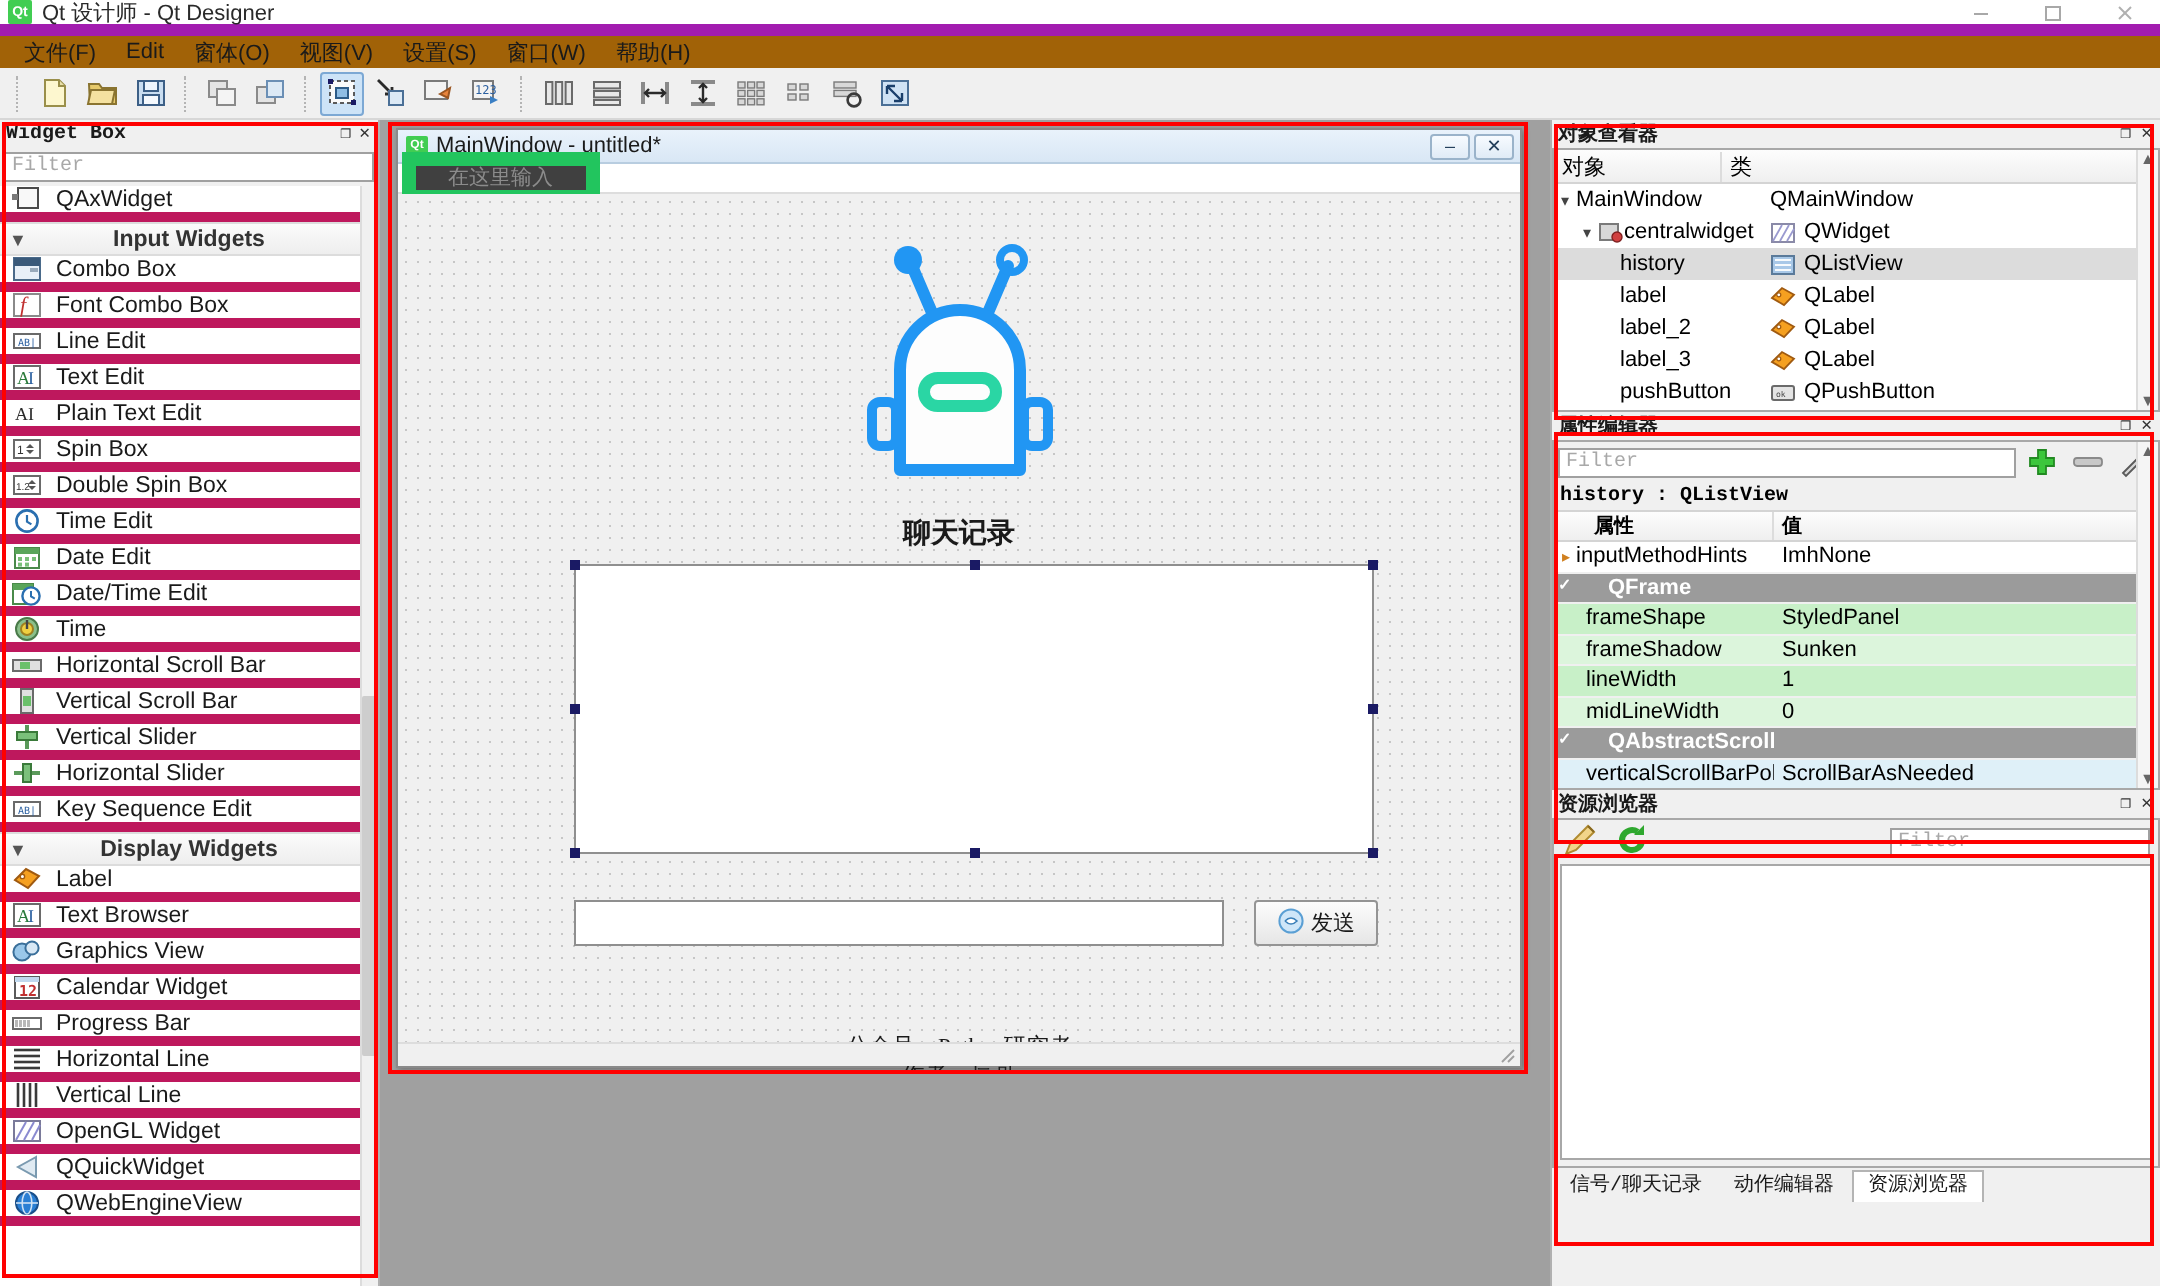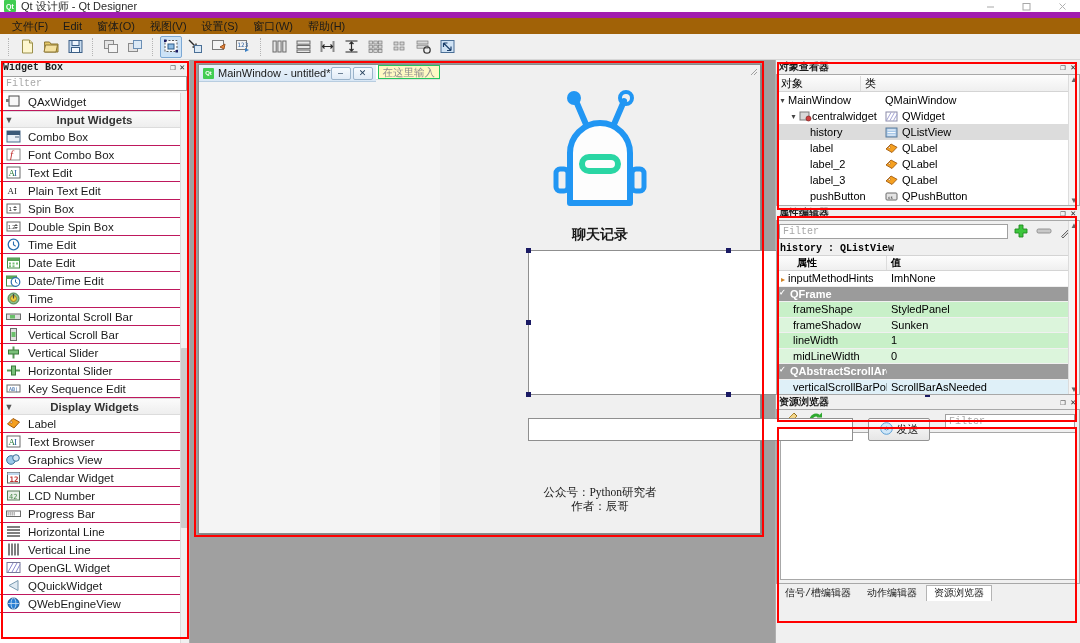--- a/index.html
+++ b/index.html
@@ -145,21 +145,21 @@
     background: #fff;
     overflow: hidden;
     position: relative;
   }
   .wb-row {
     height: 18px;
     display: flex; align-items: center;
     padding-left: 4px;
     font-size: 11.5px;
     color: #1a1a1a;
-    border-bottom: 1px solid #be185d;
+    border-bottom: 5px solid #be185d;
   }
   .wb-row .wb-ico {
     width: 18px; height: 14px;
     margin-right: 6px;
     flex-shrink: 0;
     display: flex; align-items: center; justify-content: center;
   }
   .wb-group {
     height: 17px;
     display: flex; align-items: center;
@@ -202,21 +202,21 @@
     position: relative;
     background: #a0a0a0;
   }
   .mdi-window {
     position: absolute;
     left: 8px; top: 4px;
     width: 563px; height: 470px;
     background: #f4f4f4;
     border: 1px solid #8a8a8a;
     box-shadow: 1px 1px 3px rgba(0,0,0,0.3);
-    display: flex; flex-direction: row;
+    display: flex; flex-direction: column;
   }
   .mdi-title {
     height: 17px;
     background: linear-gradient(#e9f2fb, #d9e7f5);
     border-bottom: 1px solid #b8cde0;
     display: flex; align-items: center;
     padding-left: 4px;
   }
   .mdi-title .qt-logo { width: 11px; height: 11px; font-size: 6px; margin-right: 4px; }
   .mdi-title-text { font-size: 11px; color: #1a1a1a; }
@@ -232,23 +232,23 @@
   .mdi-menubar {
     height: 15px;
     background: #fff;
     border-bottom: 1px solid #ddd;
     display: flex; align-items: center;
     padding-left: 2px;
   }
   .mdi-menu-placeholder {
     font-size: 10.5px;
     color: #8c8c8c;
-    background: #fef9c3;
-    border: 1px solid #22c55e;
-    padding: 0 4px;
+    background: #404040;
+    border: 7px solid #22c55e;
+    padding: 0 16px;
     line-height: 12px;
   }
   .canvas {
     flex: 1;
     position: relative;
     background-color: #f0f0f0;
     background-image: radial-gradient(#c6c6c6 0.6px, transparent 0.7px);
     background-size: 6px 6px;
     background-position: 1px 1px;
   }
@@ -455,21 +455,21 @@
   .pe-row .v {
     flex: 1;
     padding-left: 4px;
     white-space: nowrap; overflow: hidden;
   }
   .pe-row.grp {
     background: #9b9b9b;
     color: #fff;
     font-weight: bold;
   }
-  .pe-row.grp .k { padding-left: 13px; position: relative; }
+  .pe-row.grp .k { padding-left: 27px; position: relative; }
   .pe-row.grp .k::before {
     content: "\2713";
     position: absolute; left: 2px; font-size: 8px;
   }
   .pe-row.green { background: #c8f0c8; }
   .pe-row.green2 { background: #dcf5dc; }
   .pe-row.blue { background: #dff0f8; }
   .pe-row .k.expand { padding-left: 4px; }
   .pe-row .k.expand::before {
     content: "\25B8";
@@ -771,20 +771,29 @@
             <svg width="15" height="13">
                 <rect x="1" y="1" width="13" height="11" fill="#fff" stroke="#8a8a8a"></rect>
                 <text x="4" y="10" font-size="11" font-family="serif" font-style="italic" fill="#c03030">f</text>
               </svg>
           </span>
           <span>Font Combo Box</span>
         </div>
         <div class="wb-row">
           <span class="wb-ico">
             <svg width="15" height="13">
+                <rect x="1" y="3" width="13" height="7" fill="#fff" stroke="#6a6a6a"></rect>
+                <text x="3" y="9" font-size="5" fill="#2a5fa0" font-family="monospace">AB|</text>
+              </svg>
+          </span>
+          <span>Line Edit</span>
+        </div>
+        <div class="wb-row">
+          <span class="wb-ico">
+            <svg width="15" height="13">
                 <rect x="1" y="1" width="13" height="11" fill="#fff" stroke="#6a6a6a"></rect>
                 <text x="2.5" y="10" font-size="9" font-family="serif" fill="#2a7a3a">A</text>
                 <text x="8" y="10" font-size="9" font-family="serif" fill="#2a5fa0">I</text>
               </svg>
           </span>
           <span>Text Edit</span>
         </div>
         <div class="wb-row">
           <span class="wb-ico">
             <svg width="15" height="13">
@@ -940,29 +949,20 @@
         </div>
         <div class="wb-row">
           <span class="wb-ico">
             <svg width="15" height="13">
                 <rect x="1.5" y="1.5" width="12" height="10.5" fill="#fff" stroke="#5a5a5a"></rect>
                 <rect x="1.5" y="1.5" width="12" height="2.5" fill="#c0d8ee"></rect>
                 <text x="3.5" y="11" font-size="7.5" fill="#c03030" font-family="monospace" font-weight="bold">12</text>
               </svg>
           </span>
           <span>Calendar Widget</span>
-        </div>
-        <div class="wb-row">
-          <span class="wb-ico">
-            <svg width="15" height="13">
-                <rect x="1.5" y="2" width="12" height="9" fill="#e8f0e8" stroke="#5a7a5a"></rect>
-                <text x="3" y="9.5" font-size="7" fill="#4a8a4a" font-family="monospace">42</text>
-              </svg>
-          </span>
-          <span>LCD Number</span>
         </div>
         <div class="wb-row">
           <span class="wb-ico">
             <svg width="15" height="13">
                 <rect x="0.5" y="4" width="14" height="5.5" fill="#fff" stroke="#6a6a6a"></rect>
                 <g fill="#b8b8b8">
                   <rect x="1.5" y="5" width="1.5" height="3.5"></rect>
                   <rect x="3.5" y="5" width="1.5" height="3.5"></rect>
                   <rect x="5.5" y="5" width="1.5" height="3.5"></rect>
                   <rect x="7.5" y="5" width="1.5" height="3.5"></rect>
@@ -1331,21 +1331,21 @@
                   <path d="M15 1.5 l0 5 -5 0 z" fill="#2fa82f"></path>
                 </svg>
             </span>
             <span class="rb-filter">Filter</span>
           </div>
           <div class="rb-panes">
             <div class="rb-right"></div>
           </div>
         </div>
         <div class="rb-tabs">
-          <div class="rb-tab">信号/槽编辑器</div>
+          <div class="rb-tab">信号/聊天记录</div>
           <div class="rb-tab">动作编辑器</div>
           <div class="rb-tab active">资源浏览器</div>
         </div>
       </div>
     </div>
   </div>
 
   <div class="bottomstrip"></div>
 
   <div class="redbox" style="left:1px;top:61px;width:188px;height:578px;"></div>

